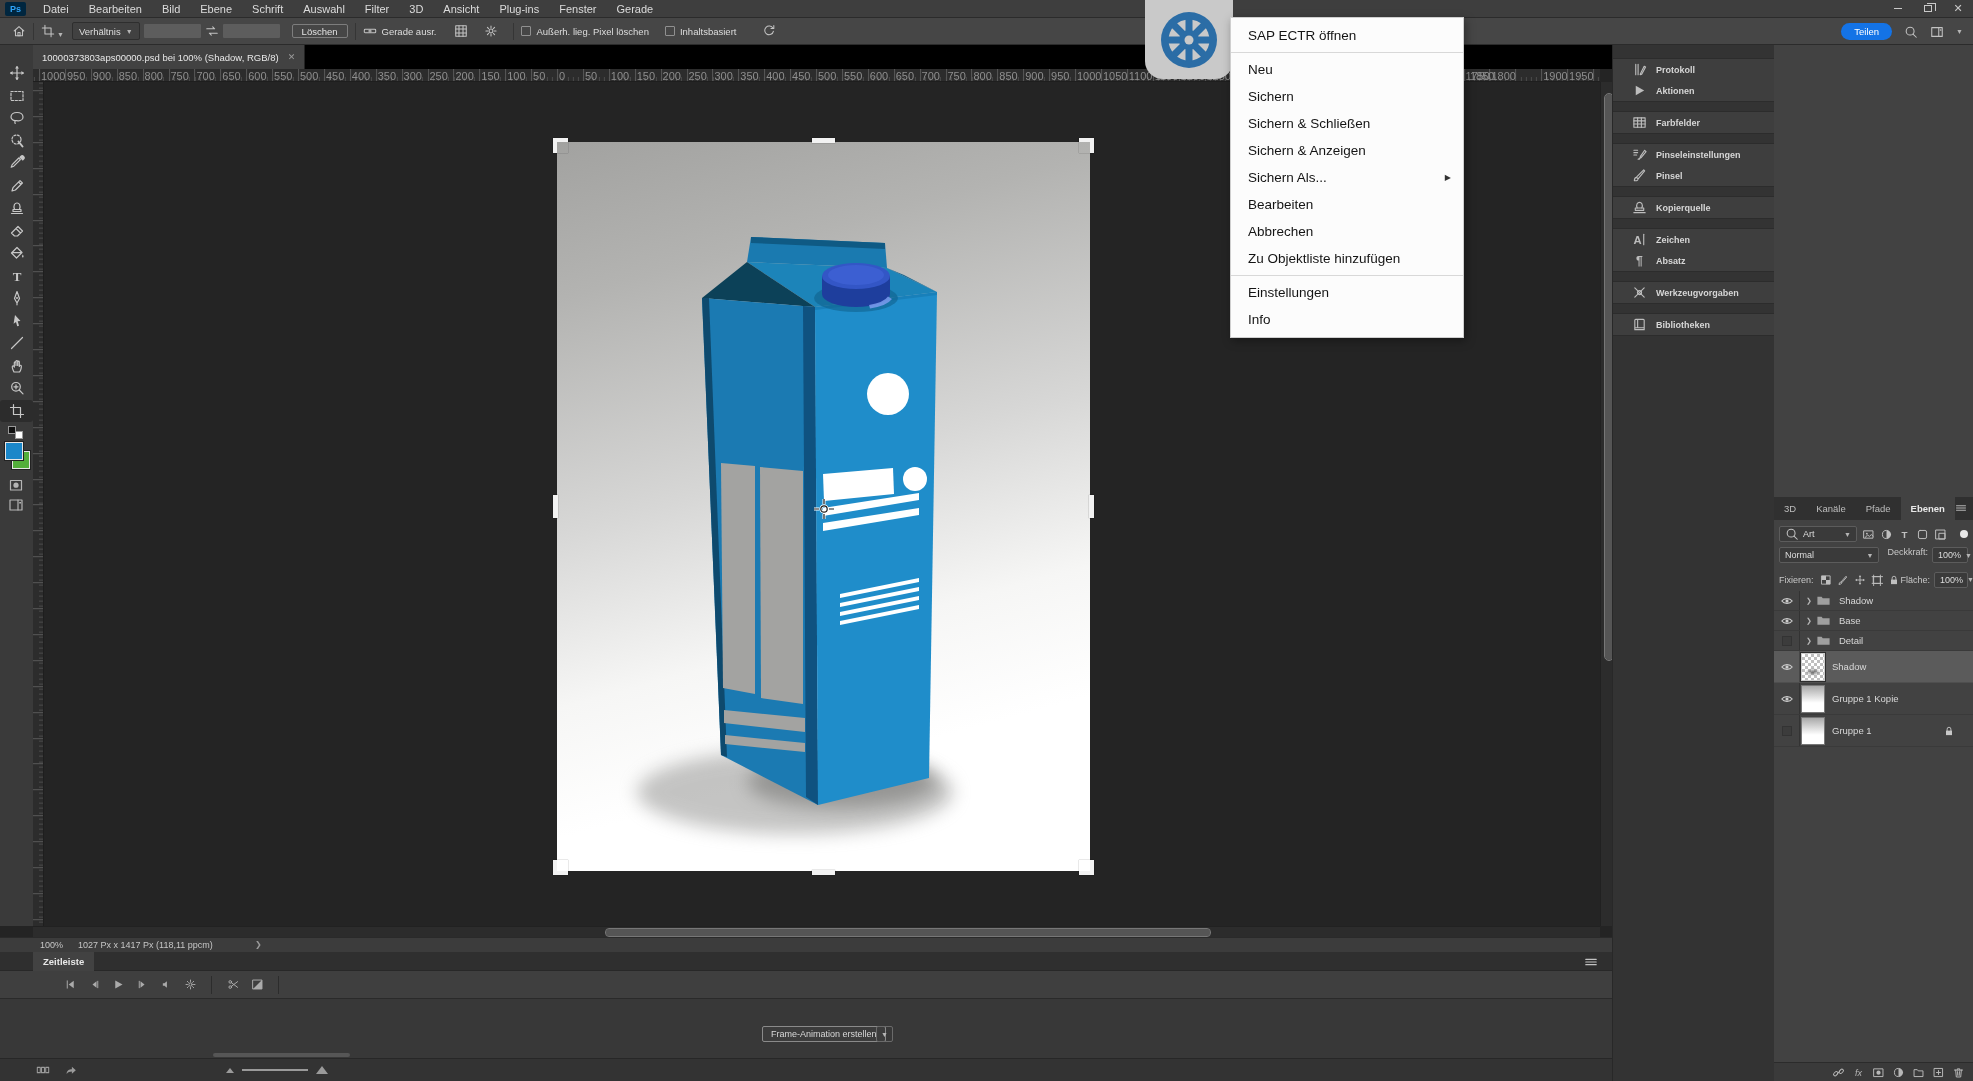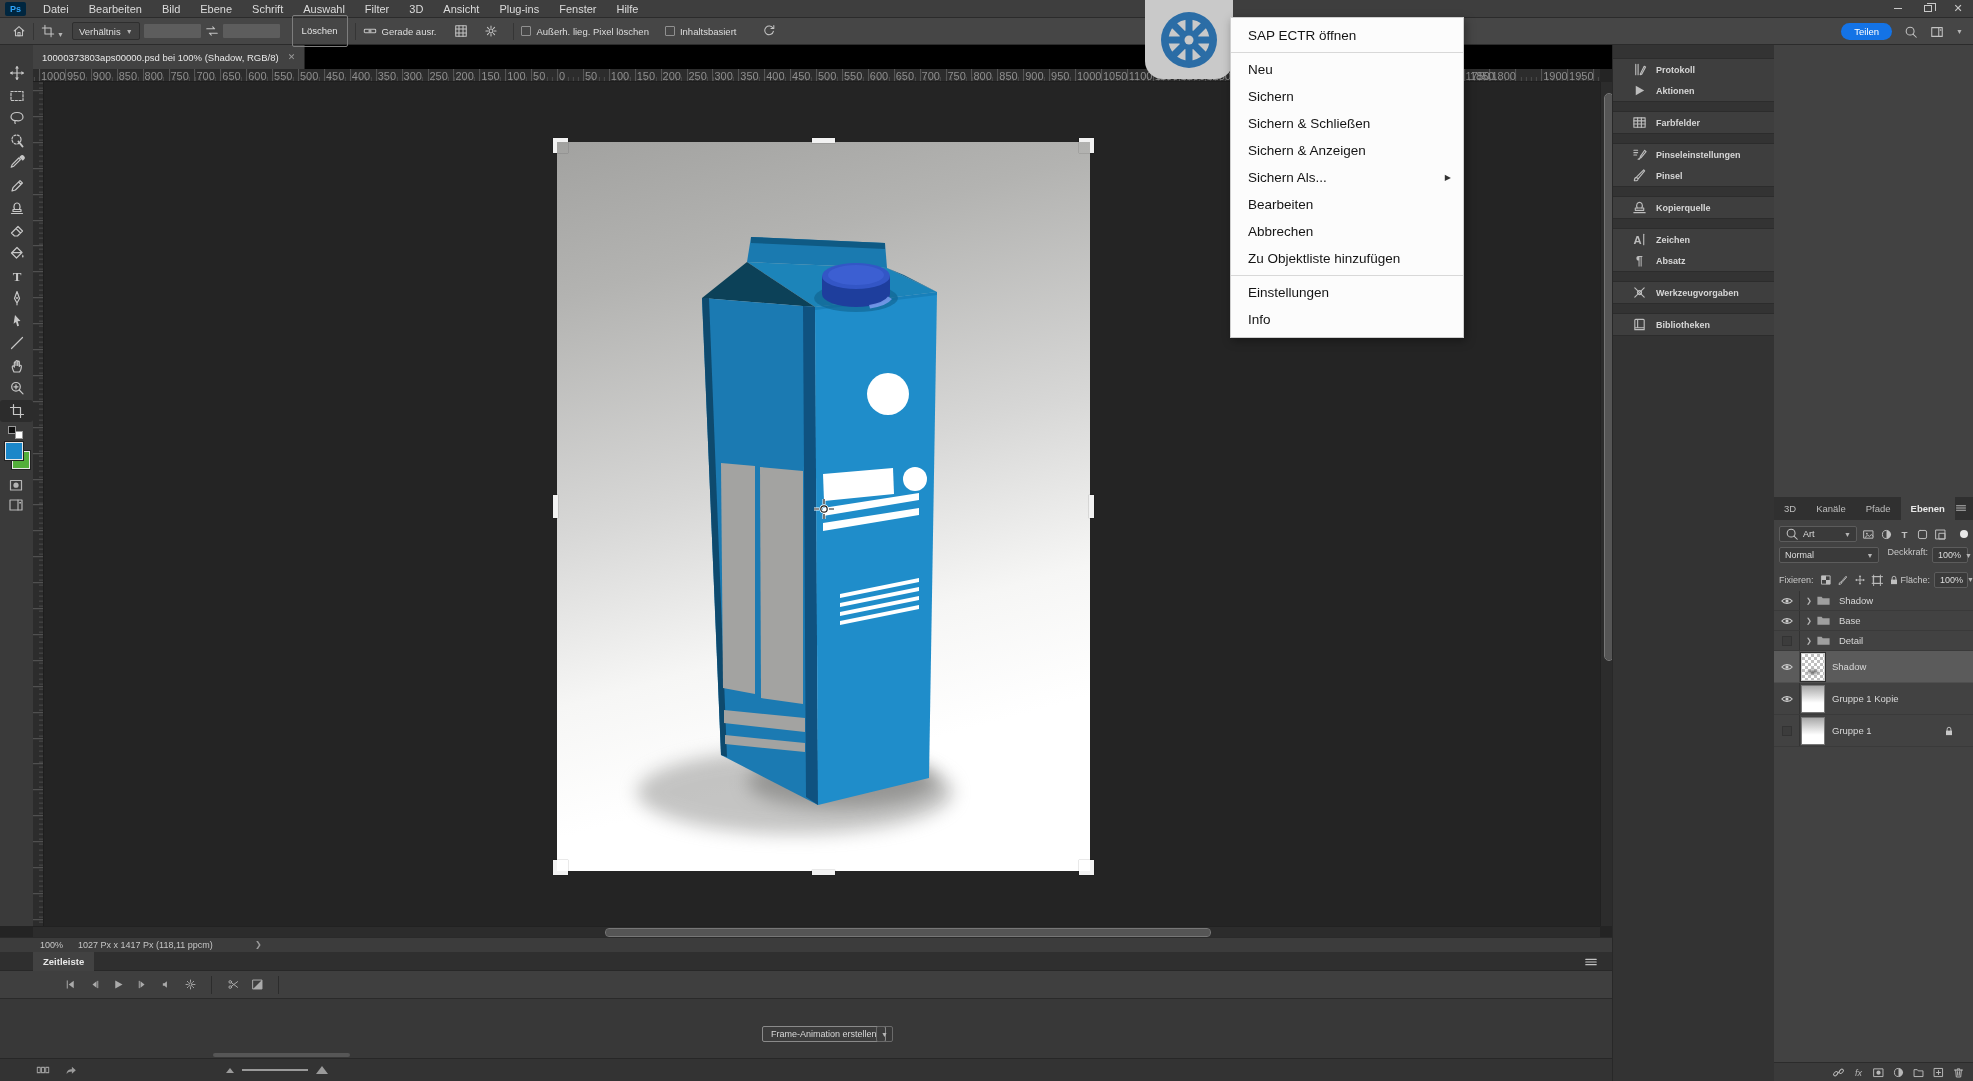--- a/index.html
+++ b/index.html
@@ -22,21 +22,21 @@
 .restore-box{width:8px;height:7px;border:1px solid #c9c9c9;position:relative}
 .restore-box:before{content:'';position:absolute;left:2px;top:-3px;width:8px;height:7px;border:1px solid #c9c9c9;border-bottom:none;border-left:none}
 
 
 #optionsbar{position:absolute;left:0;top:18px;width:1973px;height:27px;background:#464646;
   border-bottom:1px solid #2b2b2b;display:flex;align-items:center;font-size:9.5px;color:#dedede;z-index:20}
 .ob-sep{width:1px;height:17px;background:#353535;margin:0 7px}
 .ob-select{display:flex;align-items:center;gap:5px;background:#414141;border:1px solid #2e2e2e;
   border-radius:2px;height:16px;padding:8px 6px}
 .ob-input{width:57px;height:14px;background:#5d5d5d;border:none;border-radius:1px;margin:0 4px}
-.ob-btn{border:1px solid #7d7d7d;border-radius:2px;height:32px;line-height:14px;padding:0 9px;background:transparent;color:#e2e2e2;font-size:9.5px}
+.ob-btn{border:1px solid #7d7d7d;border-radius:2px;height:14px;line-height:14px;padding:0 9px;background:transparent;color:#e2e2e2;font-size:9.5px}
 .chk{width:10px;height:10px;border:1px solid #909090;border-radius:1px;background:transparent;margin-right:5px;flex:none}
 .ob-check{display:flex;align-items:center;margin-right:16px}
 .chev{font-size:7px;color:#b5b5b5}
 #share-btn{background:#1473e6;color:#fff;border-radius:9px;height:17px;padding:0 13px;
   font-size:9.5px;display:flex;align-items:center}
 #ob-right{position:absolute;right:10px;top:0;height:27px;display:flex;align-items:center;gap:12px}
 #reset-icon{position:absolute;left:762px;top:5px}
 
 
 #tabbar{position:absolute;left:0;top:45px;width:1612px;height:24px;background:#000000}
@@ -187,21 +187,21 @@
         <div class="menu-item">Bearbeiten</div>
         <div class="menu-item">Bild</div>
         <div class="menu-item">Ebene</div>
         <div class="menu-item">Schrift</div>
         <div class="menu-item">Auswahl</div>
         <div class="menu-item">Filter</div>
         <div class="menu-item">3D</div>
         <div class="menu-item">Ansicht</div>
         <div class="menu-item">Plug-ins</div>
         <div class="menu-item">Fenster</div>
-        <div class="menu-item">Hilfe</div>
+        <div class="menu-item">Gerade</div>
       </div>
     <div id="win-controls">
       <span class="win-btn">
           <span class="minbar"></span>
         </span>
       <span class="win-btn">
           <span class="restore-box"></span>
         </span>
       <span class="win-btn">✕</span>
     </div>

